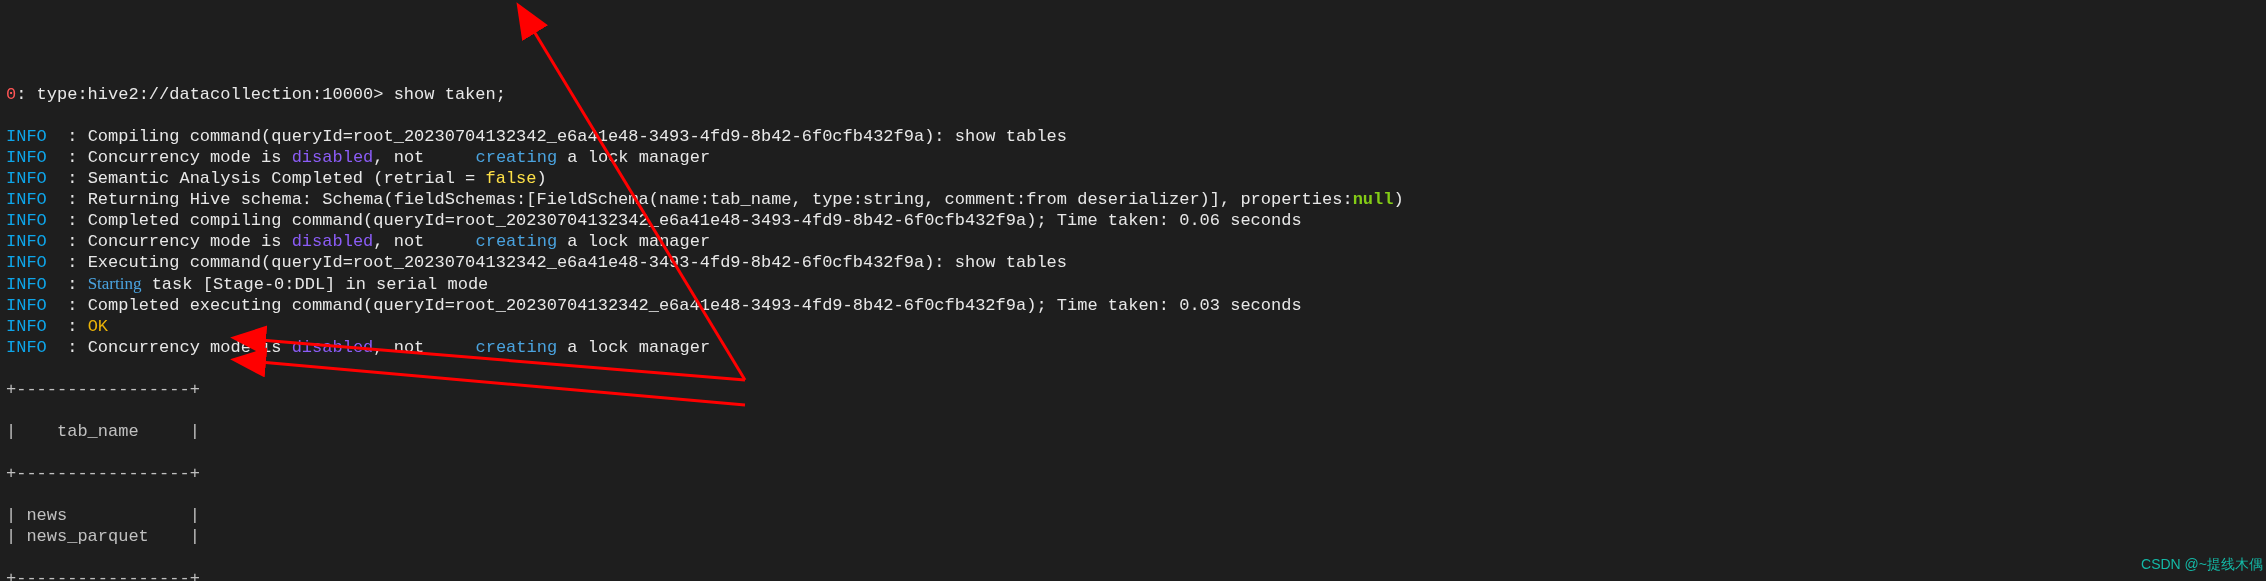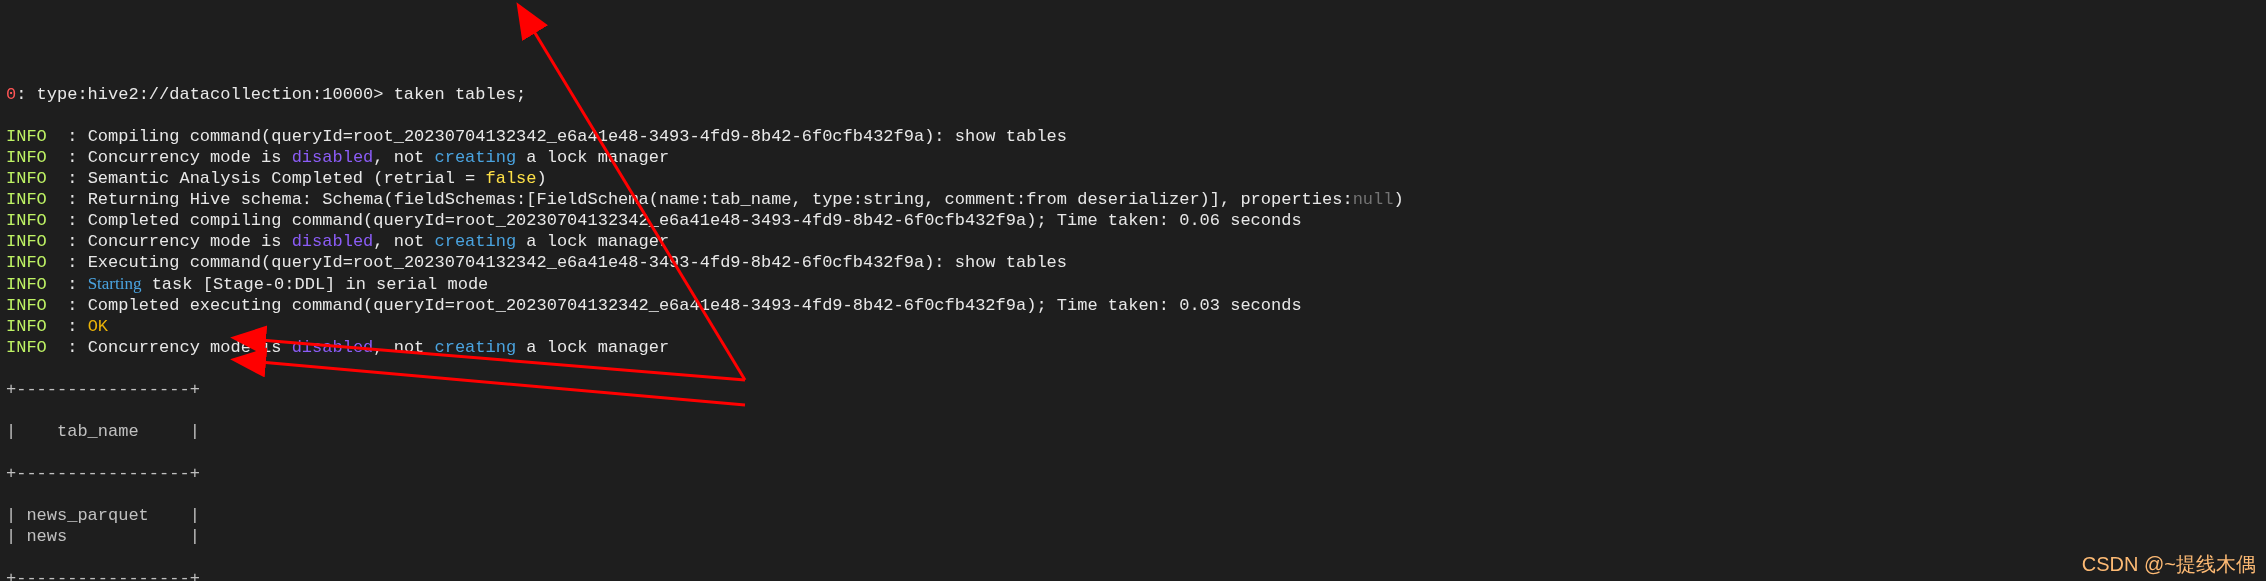--- a/index.html
+++ b/index.html
@@ -17,55 +17,55 @@
       position: relative;
       padding: 0 6px;
       overflow: hidden;
       width: 2266px;
       height: 581px;
     }
     .line {
       display: block;
     }
     .prompt-num { color: #ff5555; }
-    .info { color: #bef264; text-align: center; }
+    .info { color: #0ea5e9; text-align: center; }
     .disabled { color: #8b5cf6; }
-    .creating { color: #4aa3df; }
+    .creating { color: #4aa3df; margin-left: 41px; }
     .false { color: #fde047; }
-    .null { color: #737373; }
+    .null { color: #84cc16; font-weight: bold; }
     .starting { color: #4aa3df; font-family: Liberation Serif, serif; }
     .ok { color: #eab308; }
     .white { color: #e8e8e8; }
     .gray { color: #c0c0c0; }
     .watermark {
       position: absolute;
       bottom: 6px;
-      right: 10px;
-      color: #fdba74;
-      font-size: 20px;
+      right: 3px;
+      color: #14b8a6;
+      font-size: 14px;
       font-family: sans-serif;
     }
     .arrows {
       position: absolute;
       top: 0;
       left: 0;
       pointer-events: none;
     }
   </style>
 </head>
 <body>
 
 
 
-<div class="line"><span class="prompt-num">0</span><span class="white">: </span><span class="white">type:hive2://datacollection:10000</span><span class="white">&gt; </span><span class="white">taken tables;</span></div>
+<div class="line"><span class="prompt-num">0</span><span class="white">: </span><span class="white">type:hive2://datacollection:10000</span><span class="white">&gt; </span><span class="white">show taken;</span></div>
 <div id="log-container"><div class="line"><span class="info">INFO</span><span class="white">  : </span><span class="white">Compiling command(queryId=root_20230704132342_e6a41e48-3493-4fd9-8b42-6f0cfb432f9a): show tables</span></div><div class="line"><span class="info">INFO</span><span class="white">  : </span><span class="white">Concurrency mode is </span><span class="disabled">disabled</span><span class="white">, not </span><span class="creating">creating</span><span class="white"> a lock manager</span></div><div class="line"><span class="info">INFO</span><span class="white">  : </span><span class="white">Semantic Analysis Completed (retrial = </span><span class="false">false</span><span class="white">)</span></div><div class="line"><span class="info">INFO</span><span class="white">  : </span><span class="white">Returning Hive schema: Schema(fieldSchemas:[FieldSchema(name:tab_name, type:string, comment:from deserializer)], properties:</span><span class="null">null</span><span class="white">)</span></div><div class="line"><span class="info">INFO</span><span class="white">  : </span><span class="white">Completed compiling command(queryId=root_20230704132342_e6a41e48-3493-4fd9-8b42-6f0cfb432f9a); Time taken: 0.06 seconds</span></div><div class="line"><span class="info">INFO</span><span class="white">  : </span><span class="white">Concurrency mode is </span><span class="disabled">disabled</span><span class="white">, not </span><span class="creating">creating</span><span class="white"> a lock manager</span></div><div class="line"><span class="info">INFO</span><span class="white">  : </span><span class="white">Executing command(queryId=root_20230704132342_e6a41e48-3493-4fd9-8b42-6f0cfb432f9a): show tables</span></div><div class="line"><span class="info">INFO</span><span class="white">  : </span><span class="starting">Starting</span><span class="white"> task [Stage-0:DDL] in serial mode</span></div><div class="line"><span class="info">INFO</span><span class="white">  : </span><span class="white">Completed executing command(queryId=root_20230704132342_e6a41e48-3493-4fd9-8b42-6f0cfb432f9a); Time taken: 0.03 seconds</span></div><div class="line"><span class="info">INFO</span><span class="white">  : </span><span class="ok">OK</span></div><div class="line"><span class="info">INFO</span><span class="white">  : </span><span class="white">Concurrency mode is </span><span class="disabled">disabled</span><span class="white">, not </span><span class="creating">creating</span><span class="white"> a lock manager</span></div></div>
 <div class="line gray">+-----------------+</div>
 <div class="line gray">|    tab_name     |</div>
 <div class="line gray">+-----------------+</div>
-<div id="table-rows"><div class="line gray">| news_parquet    |</div><div class="line gray">| news            |</div></div>
+<div id="table-rows"><div class="line gray">| news            |</div><div class="line gray">| news_parquet    |</div></div>
 <div class="line gray">+-----------------+</div>
 
 <svg class="arrows" width="2266" height="581">
   <defs>
     <marker id="ah" markerWidth="14" markerHeight="14" refX="2" refY="5" orient="auto" markerUnits="strokeWidth">
       <path d="M0,0 L0,10 L12,5 z" fill="#ff0000"></path>
     </marker>
   </defs>
   <line x1="745" y1="380" x2="532" y2="28" stroke="#ff0000" stroke-width="3" marker-end="url(#ah)"></line>
   <line x1="745" y1="380" x2="260" y2="340" stroke="#ff0000" stroke-width="3" marker-end="url(#ah)"></line>

